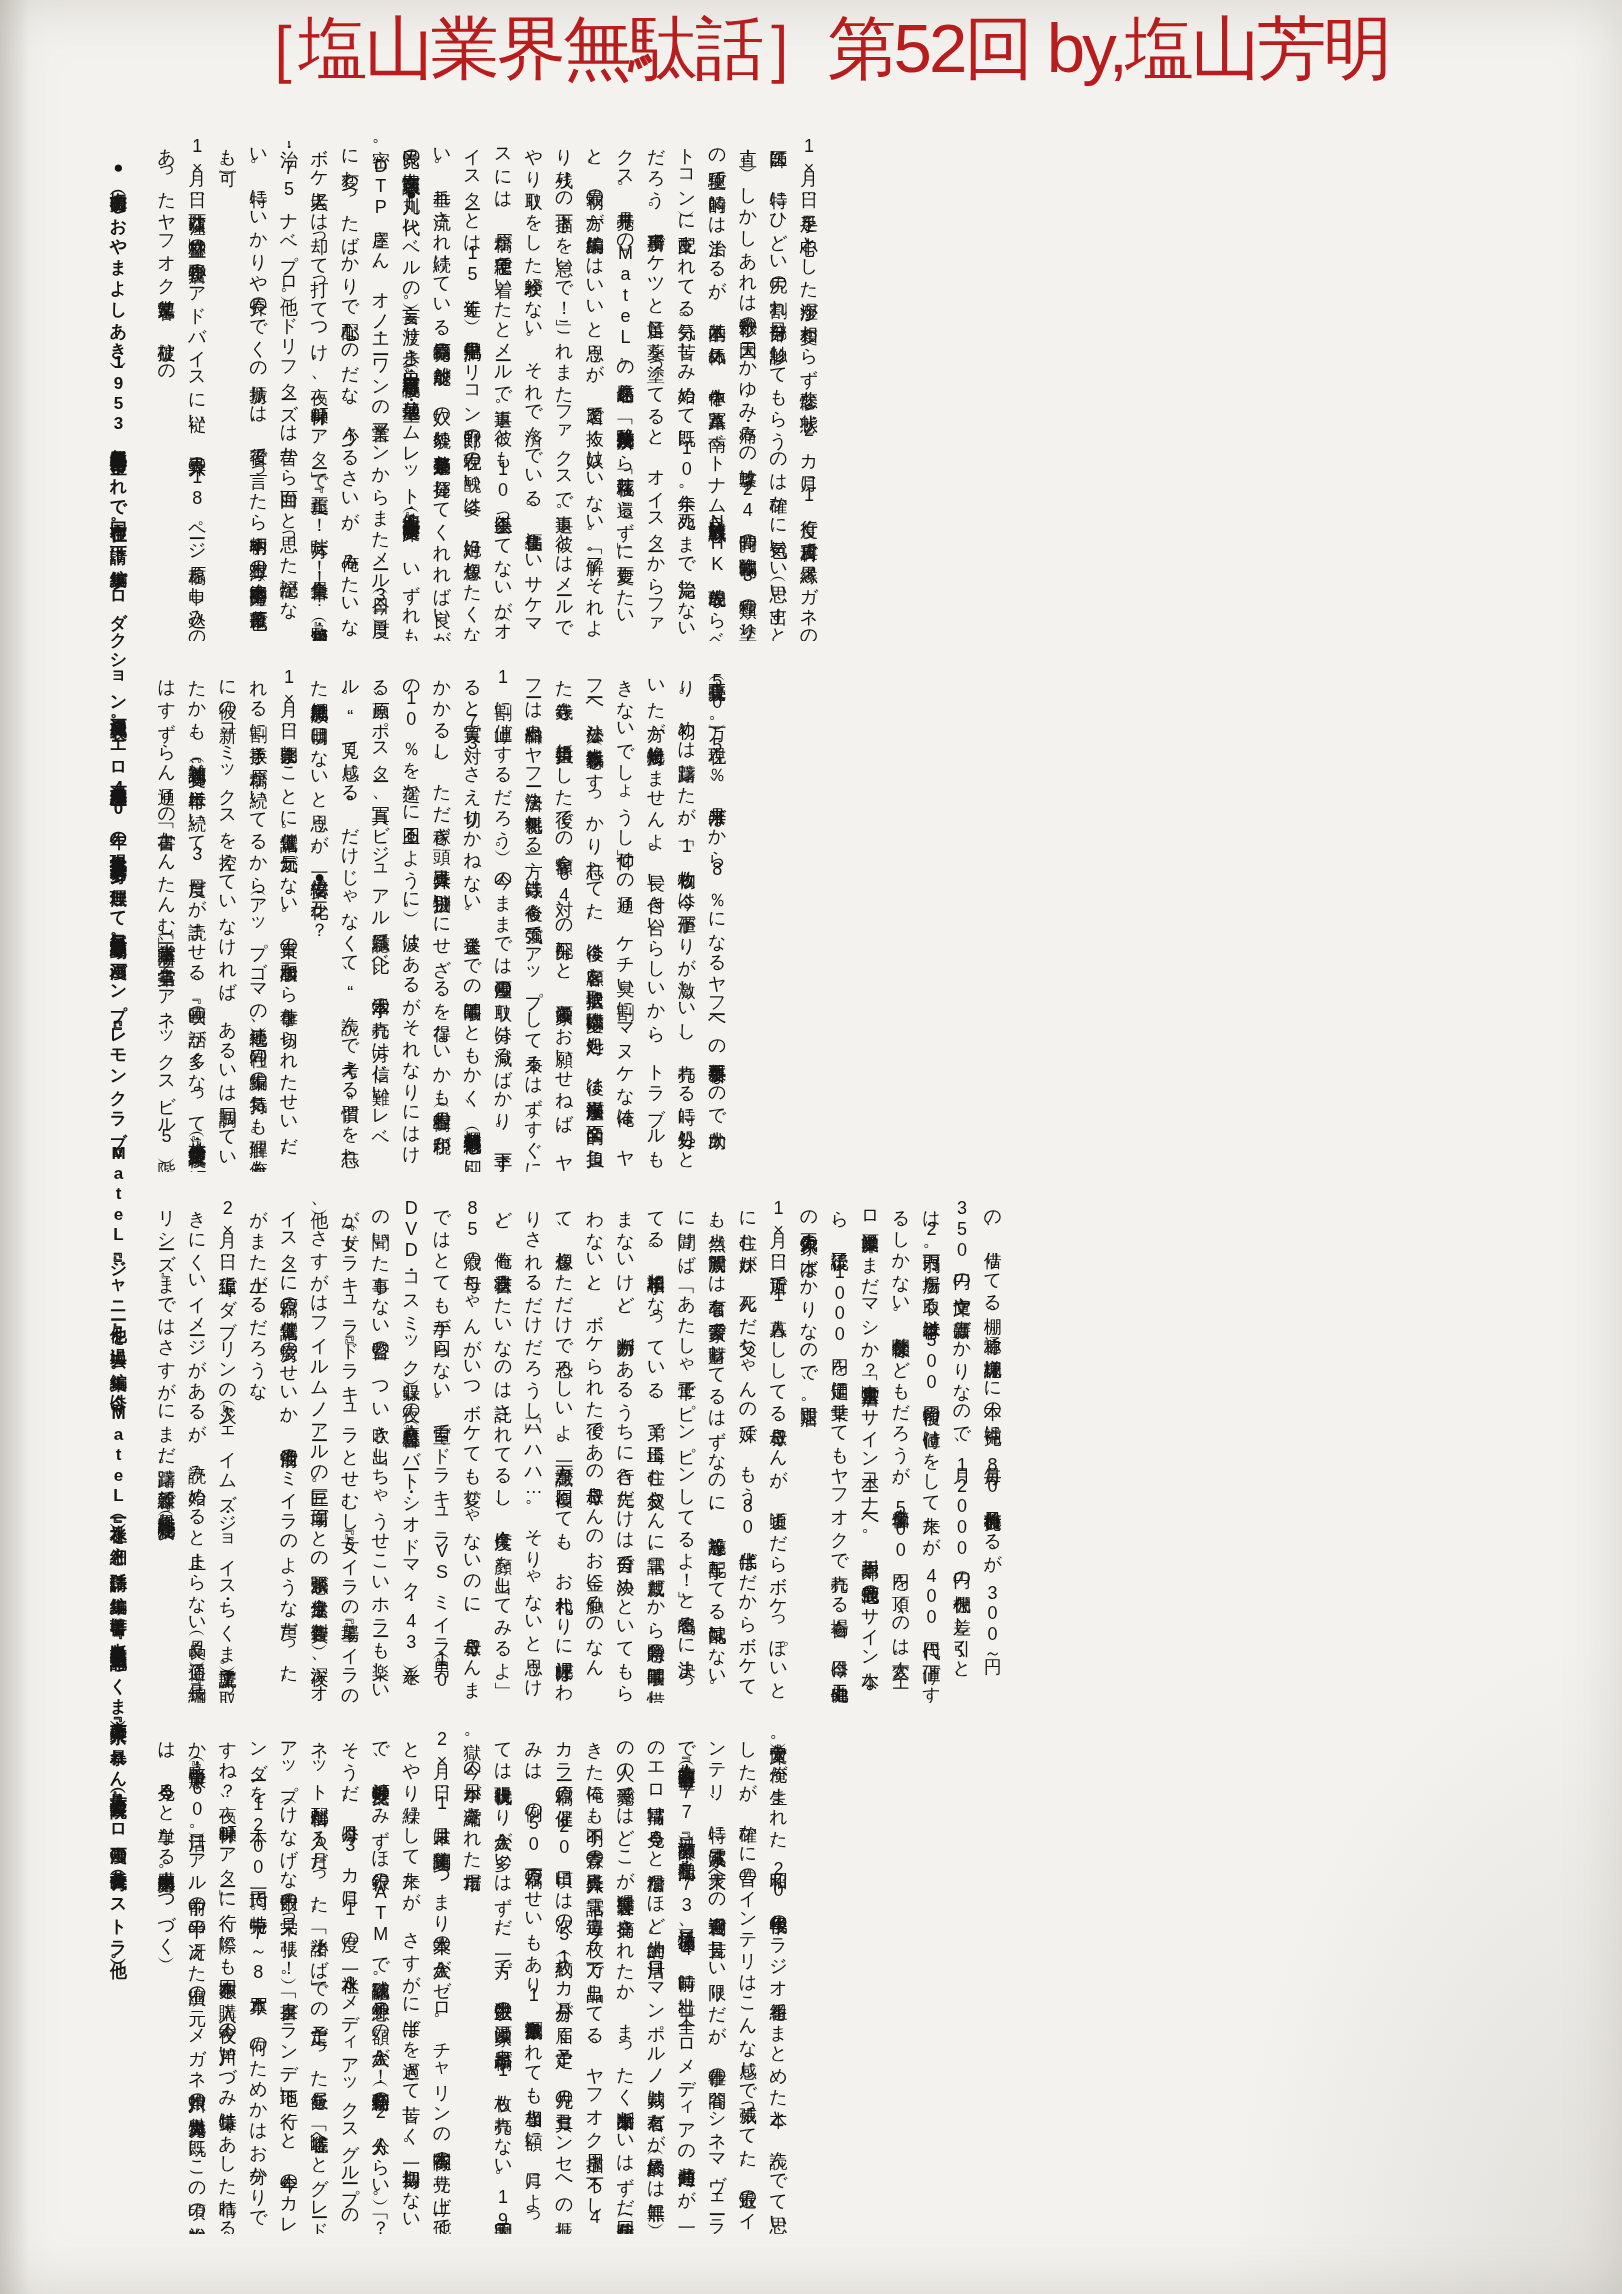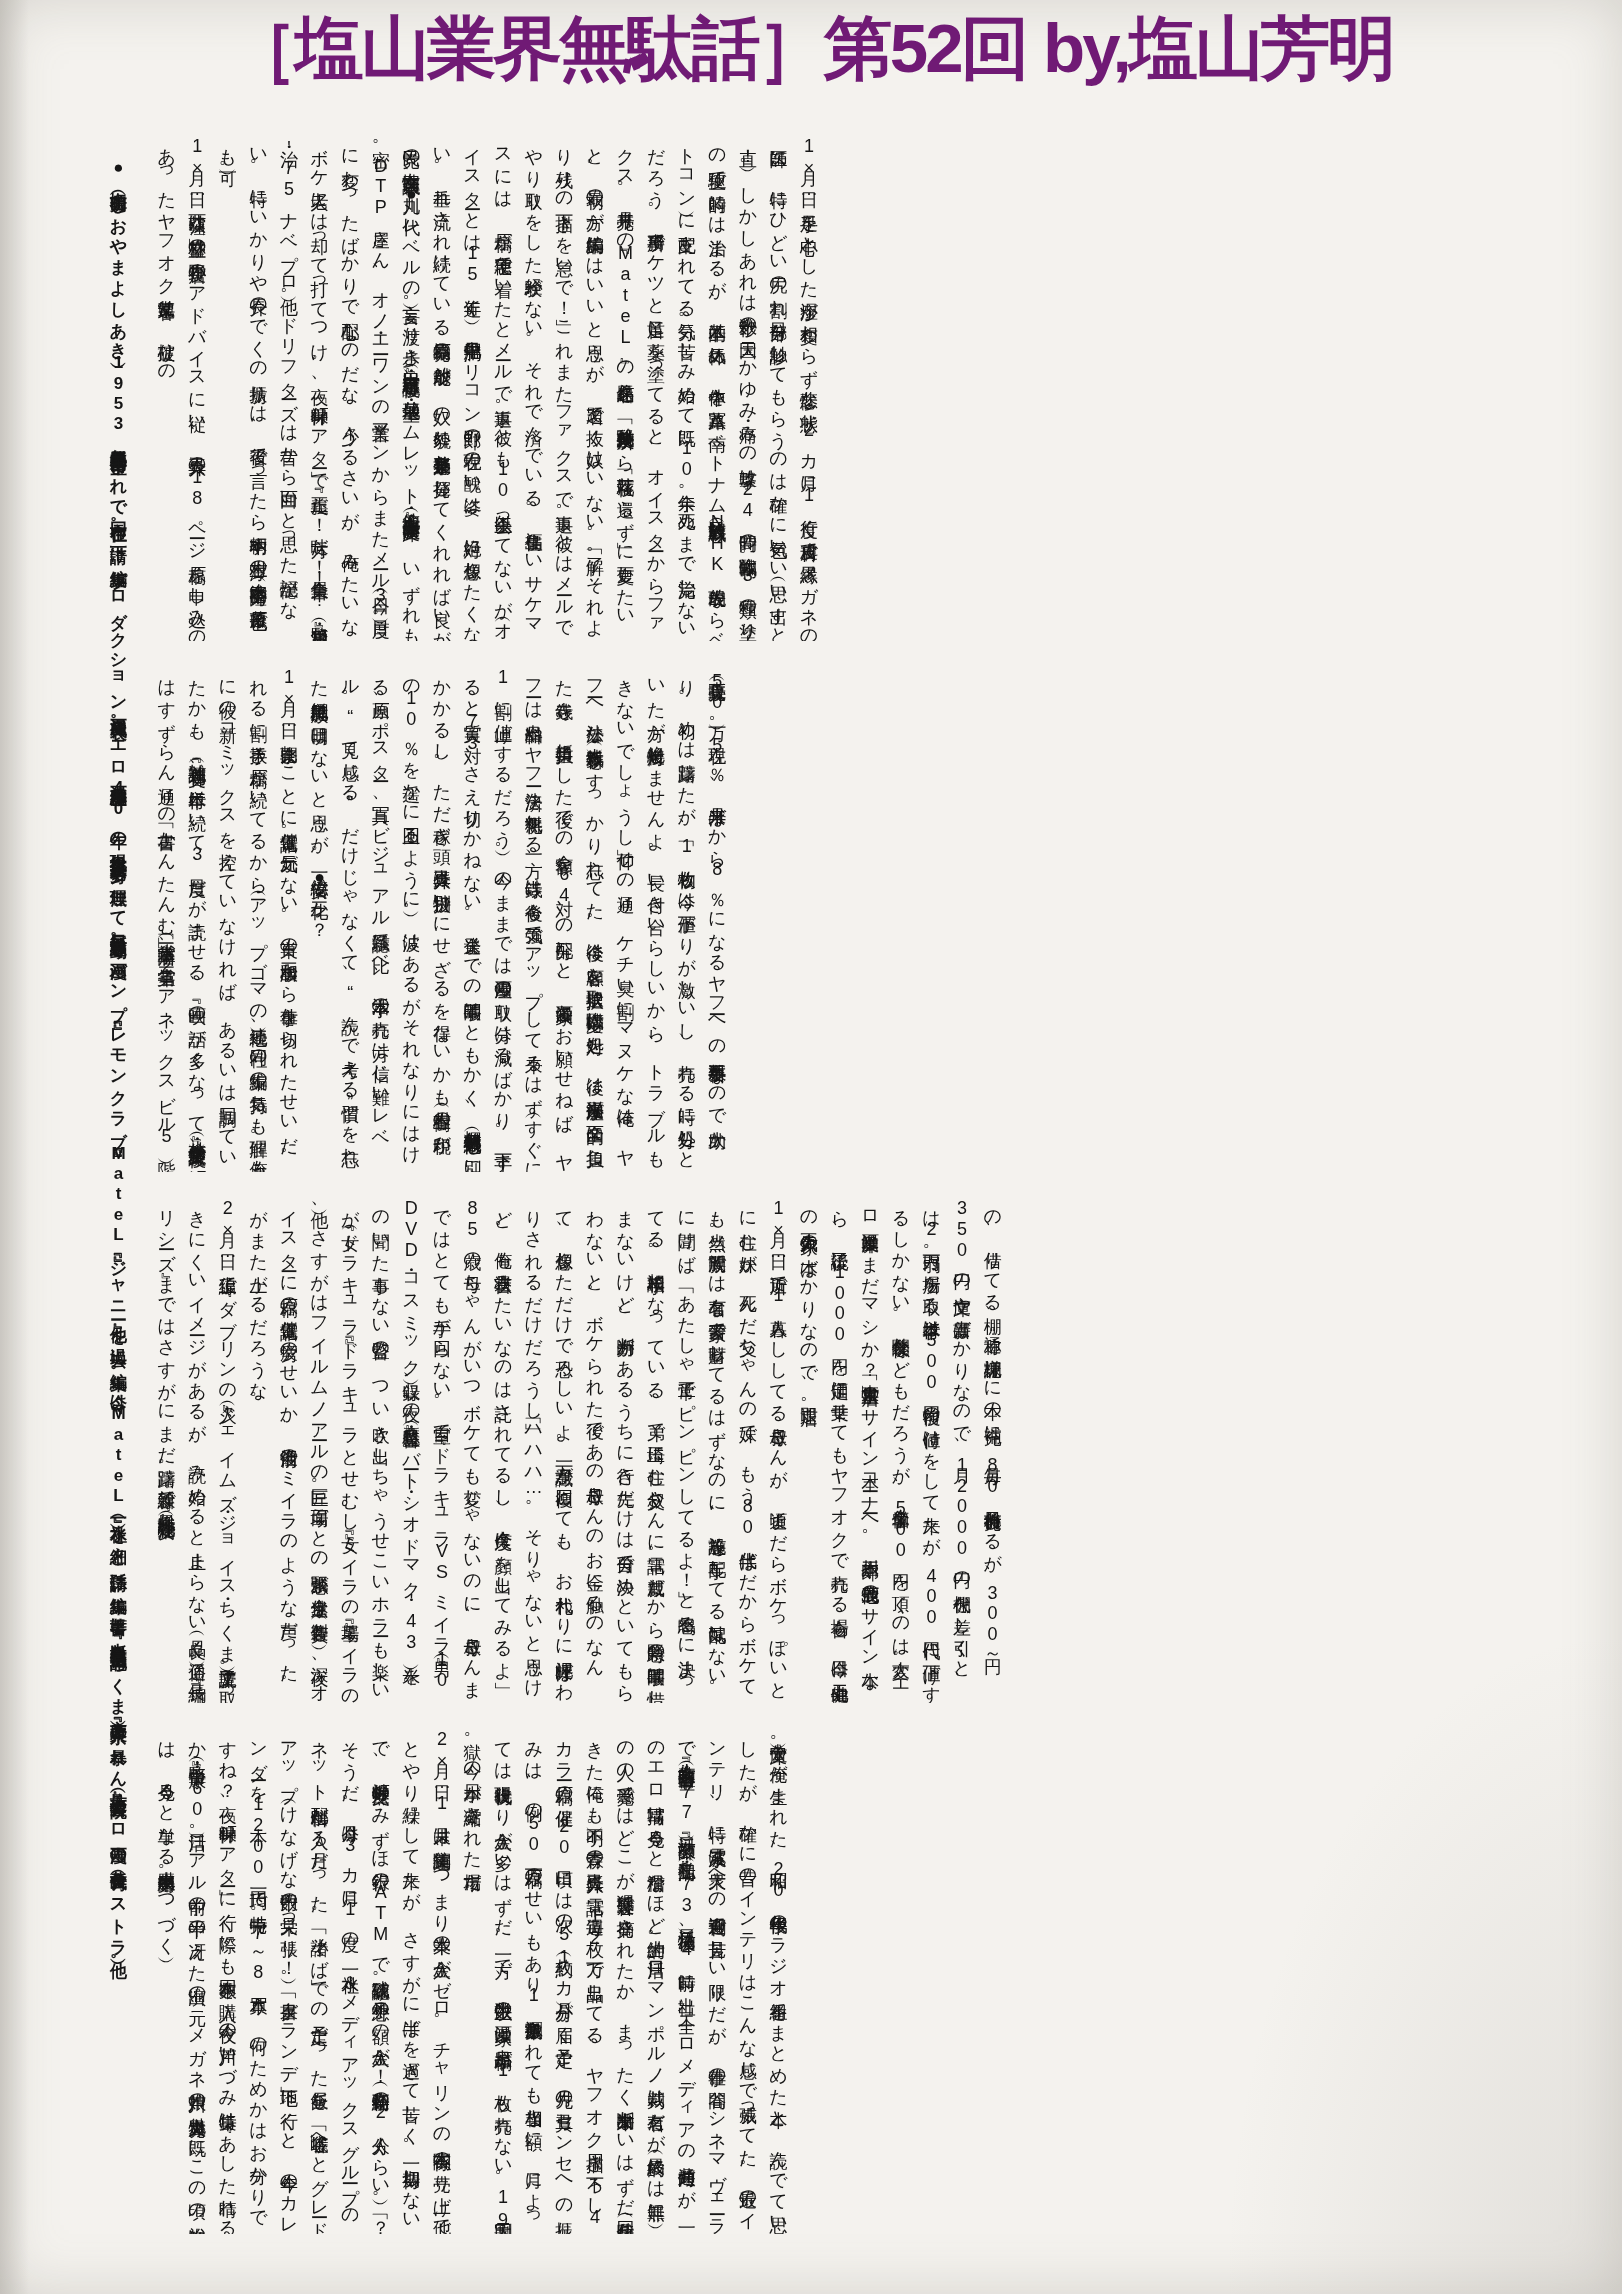--- a/index.html
+++ b/index.html
@@ -38,23 +38,23 @@
   }
   .title {
     position: absolute;
     top: 13.4px;
     left: 0;
     width: 100%;
     margin: 0;
     text-align: center;
     font-size: 69px;
     line-height: 1.05;
-    font-weight: 700;
+    font-weight: 400;
     letter-spacing: -2.9px;
-    color: #701a75;
+    color: #b91c1c;
     white-space: nowrap;
   }
   
   .bio {
     position: absolute;
     left: 44px;
     top: 158px;
     height: 2036px;
     width: 92px;
     writing-mode: vertical-rl;

